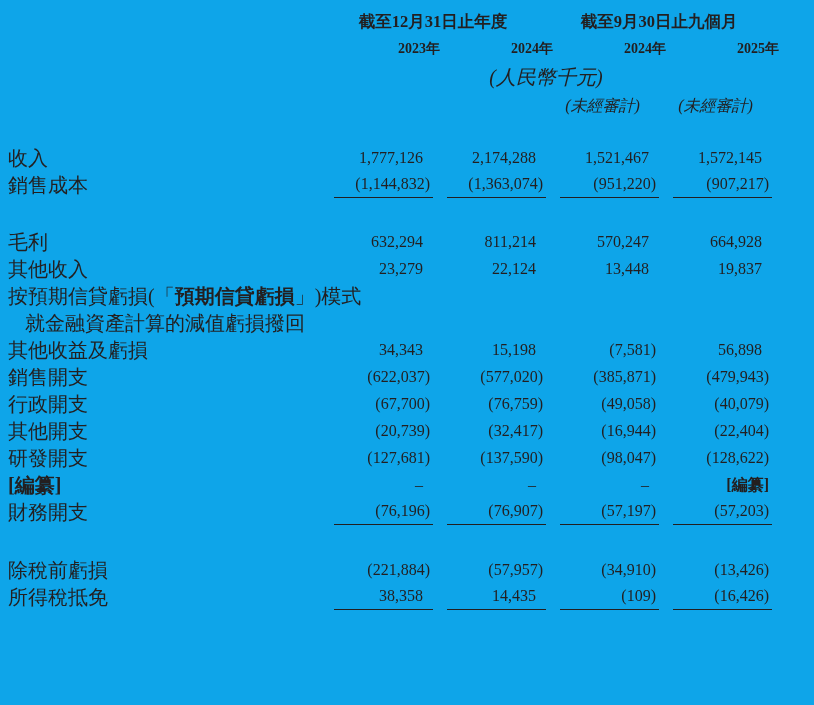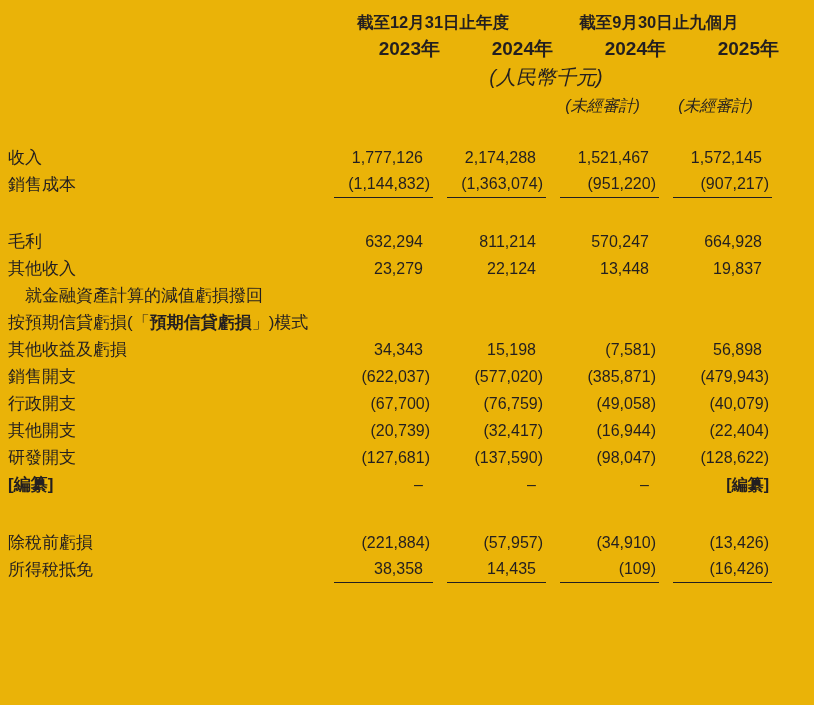--- a/index.html
+++ b/index.html
@@ -1,45 +1,45 @@
 <!DOCTYPE html>
 <html><head>
 <meta charset="utf-8">
 <style>
   html, body { margin: 0; padding: 0; background: #ffffff; }
   .doc {
     position: relative;
     width: 814px;
     height: 705px;
-    background: #eab308;
+    background: #0ea5e9;
     color: #231f20;
-    font-family: Liberation Sans, sans-serif;
+    font-family: Liberation Serif, serif;
     overflow: hidden;
   }
   table.fs {
     border-collapse: collapse;
     table-layout: fixed;
     margin: 6px 0 0 8px;
     width: 764px;
   }
   col.c-label { width: 312px; }
   col.c-num   { width: 113px; }
   td { padding: 0; vertical-align: bottom; }
 
   
   tr.h1 td.grp  { font-weight: bold; text-align: center; font-size: 16.5px; height: 28px; line-height: 24px; }
-  tr.h2 td.yr   { font-weight: bold; text-align: right;  font-size: 19px; height: 27px; line-height: 24px; }
+  tr.h2 td.yr   { font-weight: bold; text-align: right;  font-size: 14px; height: 27px; line-height: 24px; }
   tr.h2 td.yr span { margin-right: -7px; }
   tr.h3 td.cur  { text-align: center; font-style: italic; font-size: 20px; height: 29px; line-height: 26px; }
   tr.h4 td.una  { text-align: center; font-style: italic; font-size: 16px; height: 28px; line-height: 25px; }
   tr.hgap td    { height: 26px; }
 
   
   tr.r td { height: 27px; }
-  td.lbl  { font-size: 17px; line-height: 26px; white-space: nowrap; }
+  td.lbl  { font-size: 20px; line-height: 26px; white-space: nowrap; }
   td.lbl.ind { padding-left: 17px; }
   .b { font-weight: bold; }
   td.num { padding-left: 14px; }
   td.num .v {
     position: relative;
     text-align: right;
     padding-right: 10px;
     line-height: 26px;
     font-size: 16px;
     white-space: nowrap;
@@ -153,50 +153,50 @@
             <div class="v"><span class="val">22,124</span></div>
           </td>
           <td class="num">
             <div class="v"><span class="val">13,448</span></div>
           </td>
           <td class="num">
             <div class="v"><span class="val">19,837</span></div>
           </td>
         </tr>
         <tr class="r">
+          <td class="lbl"><span>按預期信貸虧損(「</span><span class="b">預期信貸虧損</span><span>」)模式</span></td>
+          <td class="num">
+            <div class="v"><span class="val"></span></div>
+          </td>
+          <td class="num">
+            <div class="v"><span class="val"></span></div>
+          </td>
+          <td class="num">
+            <div class="v"><span class="val"></span></div>
+          </td>
+          <td class="num">
+            <div class="v"><span class="val"></span></div>
+          </td>
+        </tr>
+        <tr class="r">
           <td class="lbl ind"><span>就金融資產計算的減值虧損撥回</span></td>
           <td class="num">
             <div class="v"><span class="val"></span></div>
           </td>
           <td class="num">
             <div class="v"><span class="val"></span></div>
           </td>
           <td class="num">
             <div class="v"><span class="val"></span></div>
           </td>
           <td class="num">
             <div class="v"><span class="val"></span></div>
           </td>
         </tr>
         <tr class="r">
-          <td class="lbl"><span>按預期信貸虧損(「</span><span class="b">預期信貸虧損</span><span>」)模式</span></td>
-          <td class="num">
-            <div class="v"><span class="val"></span></div>
-          </td>
-          <td class="num">
-            <div class="v"><span class="val"></span></div>
-          </td>
-          <td class="num">
-            <div class="v"><span class="val"></span></div>
-          </td>
-          <td class="num">
-            <div class="v"><span class="val"></span></div>
-          </td>
-        </tr>
-        <tr class="r">
           <td class="lbl"><span>其他收益及虧損</span></td>
           <td class="num">
             <div class="v"><span class="val">34,343</span></div>
           </td>
           <td class="num">
             <div class="v"><span class="val">15,198</span></div>
           </td>
           <td class="num">
             <div class="v"><span class="val neg">(7,581)</span></div>
           </td>
@@ -270,20 +270,35 @@
             <div class="v"><span class="val">–</span></div>
           </td>
           <td class="num">
             <div class="v"><span class="val">–</span></div>
           </td>
           <td class="num">
             <div class="v"><span class="val">–</span></div>
           </td>
           <td class="num">
             <div class="v"><span class="val neg b">[編纂]</span></div>
+          </td>
+        </tr>
+        <tr class="r">
+          <td class="lbl"><span>財務開支</span></td>
+          <td class="num">
+            <div class="v u1"><span class="val neg">(76,196)</span></div>
+          </td>
+          <td class="num">
+            <div class="v u1"><span class="val neg">(76,907)</span></div>
+          </td>
+          <td class="num">
+            <div class="v u1"><span class="val neg">(57,197)</span></div>
+          </td>
+          <td class="num">
+            <div class="v u1"><span class="val neg">(57,203)</span></div>
           </td>
         </tr>
         <tr class="sp">
           <td colspan="5" style="height: 31px;"></td>
         </tr>
         <tr class="r">
           <td class="lbl"><span>除稅前虧損</span></td>
           <td class="num">
             <div class="v"><span class="val neg">(221,884)</span></div>
           </td>

